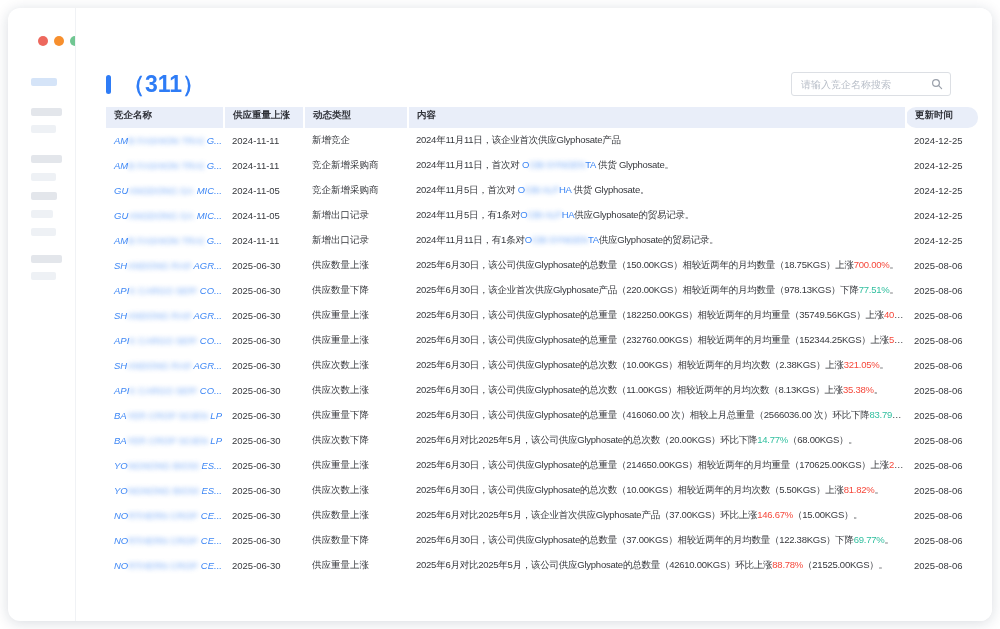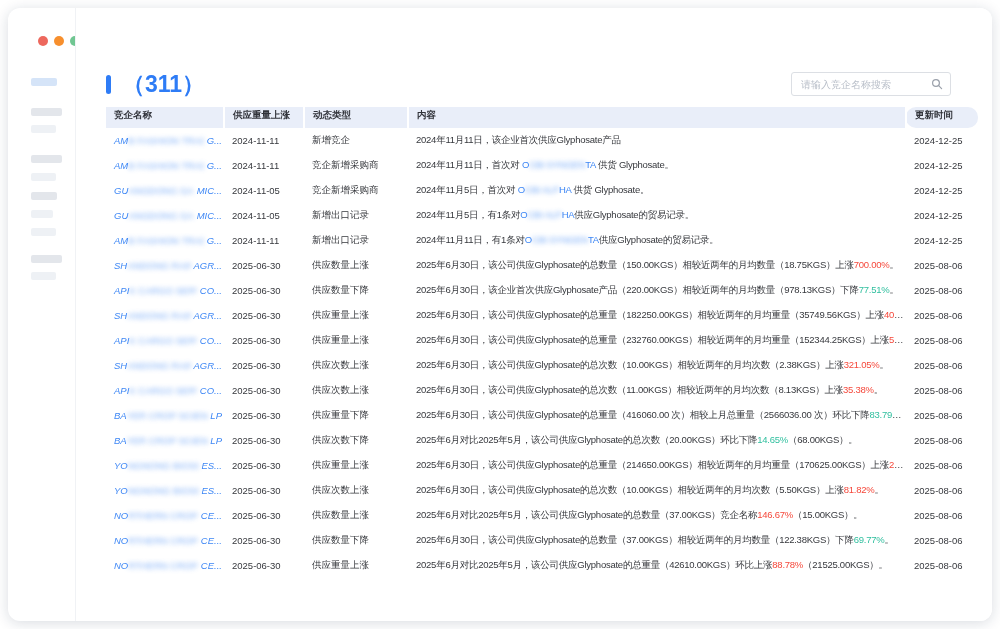--- a/index.html
+++ b/index.html
@@ -277,21 +277,21 @@
           <tr>
             <td class="c0">
               <span class="name">
                 <span class="pre">BA</span>
                 <span class="mid">YER CROP SCIENCE</span>
                 <span class="suf"> LP</span>
               </span>
             </td>
             <td class="c1">2025-06-30</td>
             <td class="c2">供应次数下降</td>
-            <td class="c3 content"><span>2025年6月对比2025年5月，该公司供应Glyphosate的总次数（20.00KGS）环比下降</span><span class="down">14.65%</span><span>（68.00KGS）。</span></td>
+            <td class="c3 content"><span>2025年6月对比2025年5月，该公司供应Glyphosate的总次数（20.00KGS）环比下降</span><span class="down">14.77%</span><span>（68.00KGS）。</span></td>
             <td class="c4">2025-08-06</td>
           </tr>
           <tr>
             <td class="c0">
               <span class="name">
                 <span class="pre">YO</span>
                 <span class="mid">NGNONG BIOSCIEN</span>
                 <span class="suf"> ES...</span>
               </span>
             </td>
@@ -316,21 +316,21 @@
           <tr>
             <td class="c0">
               <span class="name">
                 <span class="pre">NO</span>
                 <span class="mid">RTHERN CROP SCIEN</span>
                 <span class="suf"> CE...</span>
               </span>
             </td>
             <td class="c1">2025-06-30</td>
             <td class="c2">供应数量上涨</td>
-            <td class="c3 content"><span>2025年6月对比2025年5月，该公司供应Glyphosate的总数量（37.00KGS）竞企名称</span><span class="up">146.67%</span><span>（15.00KGS）。</span></td>
+            <td class="c3 content"><span>2025年6月对比2025年5月，该企业首次供应Glyphosate产品（37.00KGS）环比上涨</span><span class="up">146.67%</span><span>（15.00KGS）。</span></td>
             <td class="c4">2025-08-06</td>
           </tr>
           <tr>
             <td class="c0">
               <span class="name">
                 <span class="pre">NO</span>
                 <span class="mid">RTHERN CROP SCIEN</span>
                 <span class="suf"> CE...</span>
               </span>
             </td>
@@ -342,19 +342,19 @@
           <tr>
             <td class="c0">
               <span class="name">
                 <span class="pre">NO</span>
                 <span class="mid">RTHERN CROP SCIEN</span>
                 <span class="suf"> CE...</span>
               </span>
             </td>
             <td class="c1">2025-06-30</td>
             <td class="c2">供应重量上涨</td>
-            <td class="c3 content"><span>2025年6月对比2025年5月，该公司供应Glyphosate的总重量（42610.00KGS）环比上涨</span><span class="up">88.78%</span><span>（21525.00KGS）。</span></td>
+            <td class="c3 content"><span>2025年6月对比2025年5月，该公司供应Glyphosate的总数量（42610.00KGS）环比上涨</span><span class="up">88.78%</span><span>（21525.00KGS）。</span></td>
             <td class="c4">2025-08-06</td>
           </tr>
         </tbody>
     </table>
   </main>
 </div>
 
 </body></html>

